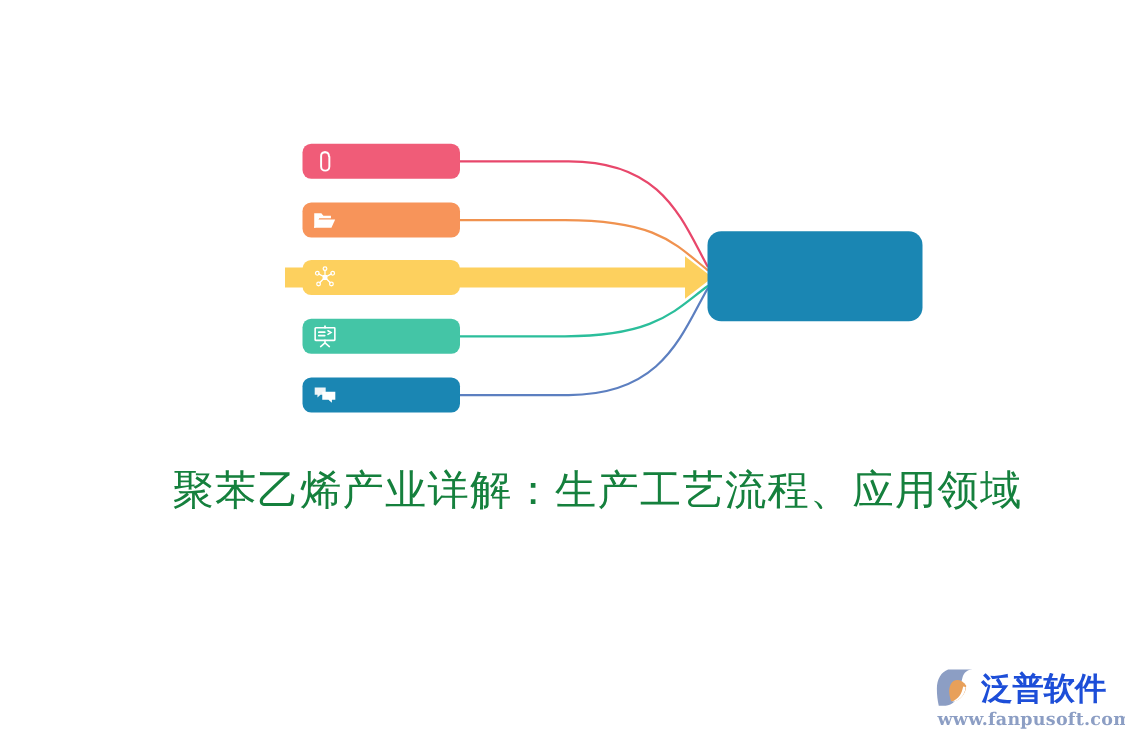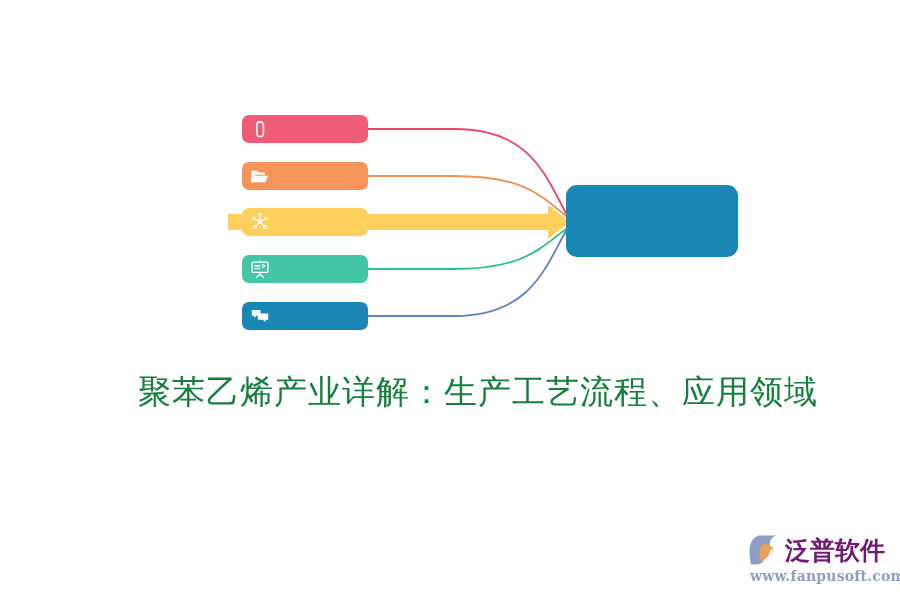--- a/index.html
+++ b/index.html
@@ -105,21 +105,21 @@
   }
   #logo-mark {
     width: 34px;
     height: 32px;
     flex: 0 0 auto;
   }
   #logo-word {
     font-family: "DejaVu Sans", "Liberation Sans", sans-serif;
     font-size: 25px;
     font-weight: bold;
-    color: #701a75;
+    color: #1d4ed8;
     margin-left: 3px;
     letter-spacing: 0px;
     line-height: 1;
   }
   #logo-url {
     position: absolute;
     left: 2px;
     top: 38px;
     width: 138px;
     text-align: left;

